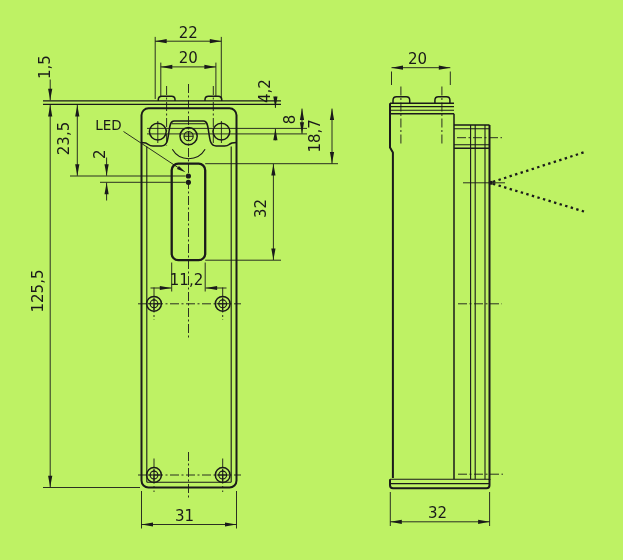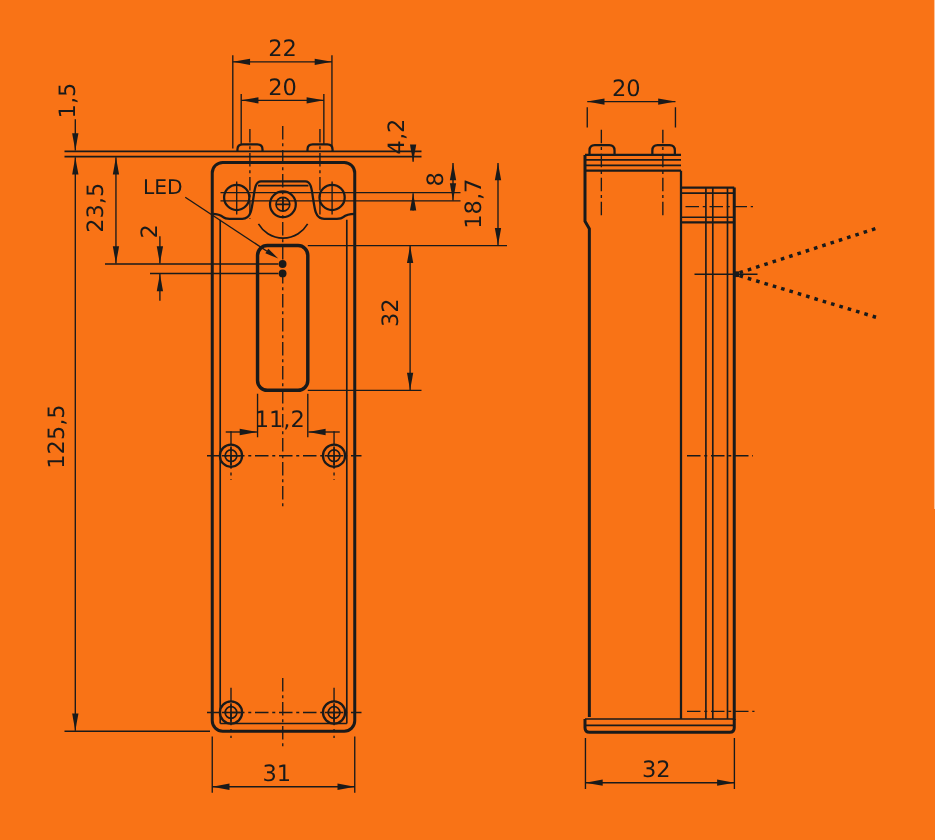--- a/index.html
+++ b/index.html
@@ -1,16 +1,16 @@
 <!DOCTYPE html>
 <html><head>
 <meta charset="utf-8">
 <style>
   html,body{margin:0;padding:0;background:#ffffff;}
-  .canvas{position:relative;width:623px;height:560px;background:#f97316;overflow:hidden;
+  .canvas{position:relative;width:623px;height:560px;background:#bef264;overflow:hidden;
           font-family:"DejaVu Sans","Liberation Sans",sans-serif;}
   svg{position:absolute;left:0;top:0;}
   svg *{vector-effect:none;}
   .w2  {fill:none;stroke:#1a1a1a;stroke-width:2;stroke-linejoin:round;}
   .w22 {fill:none;stroke:#1a1a1a;stroke-width:2.3;stroke-linejoin:round;}
   .w15 {fill:none;stroke:#1a1a1a;stroke-width:1.5;stroke-linejoin:round;}
   .w1  {fill:none;stroke:#1a1a1a;stroke-width:1.1;}
   .thin{fill:none;stroke:#1a1a1a;stroke-width:0.9;}
   .cl  {fill:none;stroke:#1a1a1a;stroke-width:0.9;stroke-dasharray:9 2.5 2 2.5;}
   .dot {fill:none;stroke:#1a1a1a;stroke-width:2.3;stroke-dasharray:2.4 3.4;}

